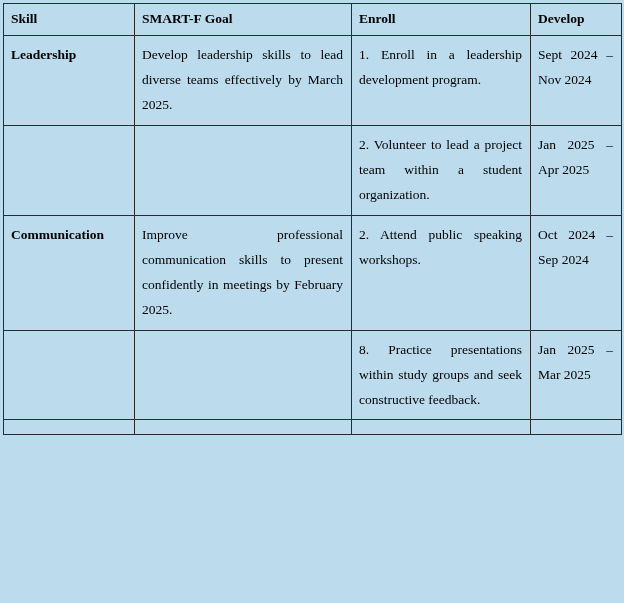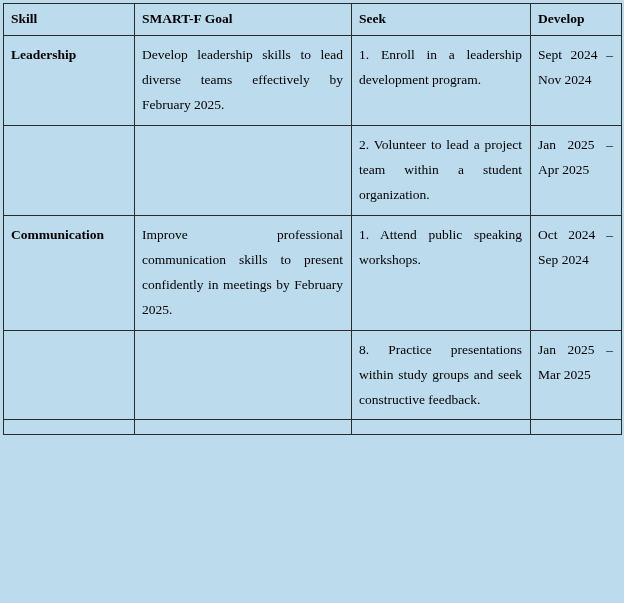--- a/index.html
+++ b/index.html
@@ -65,41 +65,41 @@
   <colgroup>
     <col class="c-skill">
     <col class="c-goal">
     <col class="c-steps">
     <col class="c-timeline">
   </colgroup>
   <thead>
     <tr>
       <th>Skill</th>
       <th>SMART-F Goal</th>
-      <th>Seek</th>
+      <th>Enroll</th>
       <th>Develop</th>
     </tr>
   </thead>
   <tbody>
     <tr>
       <td class="skill-name">Leadership</td>
-      <td class="goal">Develop leadership skills to lead diverse teams effectively by February 2025.</td>
+      <td class="goal">Develop leadership skills to lead diverse teams effectively by March 2025.</td>
       <td class="steps">1. Enroll in a leadership development program.</td>
       <td class="timeline">Sept 2024 – Nov 2024</td>
     </tr>
     <tr>
       <td class="skill-name empty"></td>
       <td class="goal empty"></td>
       <td class="steps">2. Volunteer to lead a project team within a student organization.</td>
       <td class="timeline">Jan 2025 – Apr 2025</td>
     </tr>
     <tr>
       <td class="skill-name">Communication</td>
       <td class="goal">Improve professional communication skills to present confidently in meetings by February 2025.</td>
-      <td class="steps">1. Attend public speaking workshops.</td>
+      <td class="steps">2. Attend public speaking workshops.</td>
       <td class="timeline">Oct 2024 – Sep 2024</td>
     </tr>
     <tr>
       <td class="skill-name empty"></td>
       <td class="goal empty"></td>
       <td class="steps">8. Practice presentations within study groups and seek constructive feedback.</td>
       <td class="timeline">Jan 2025 – Mar 2025</td>
     </tr>
     <tr>
       <td class="skill-name empty"></td>

